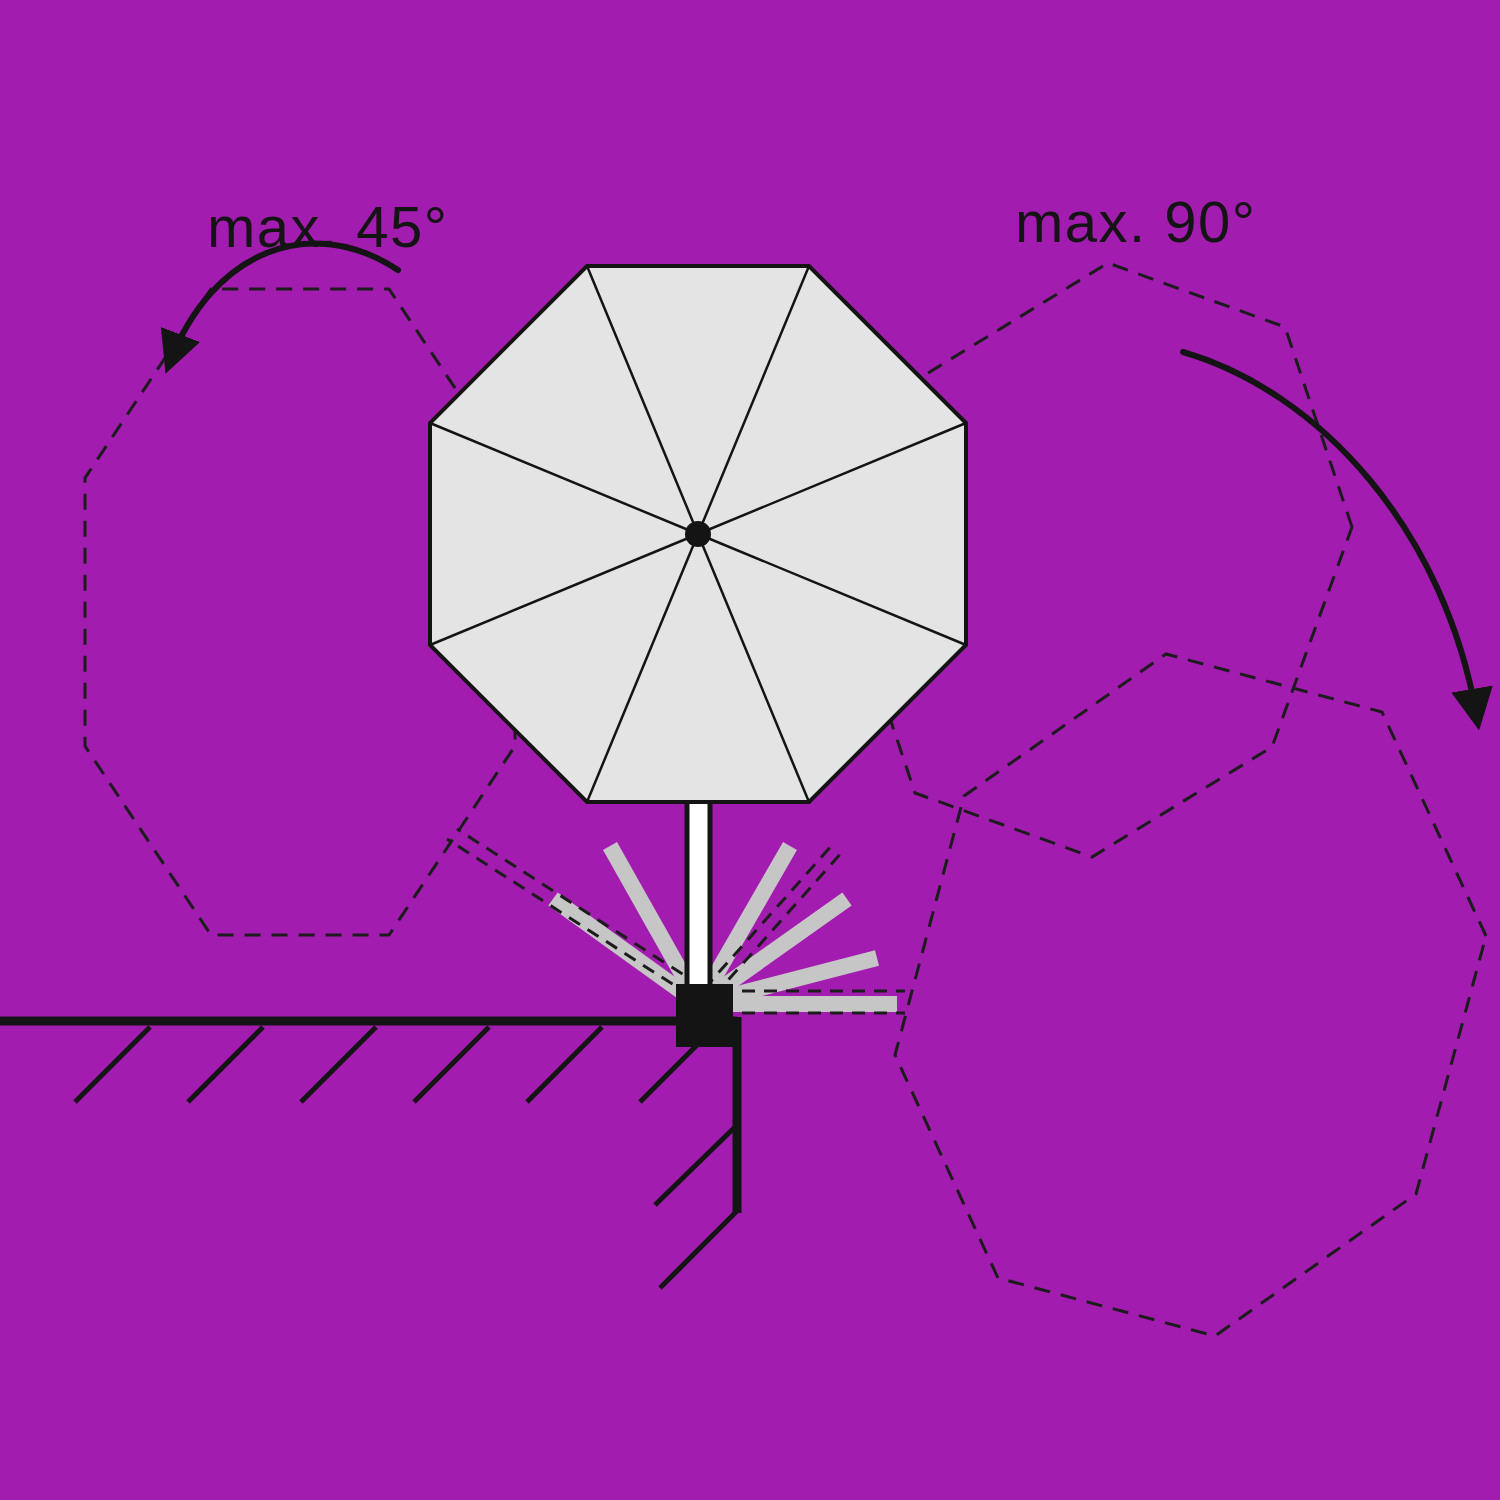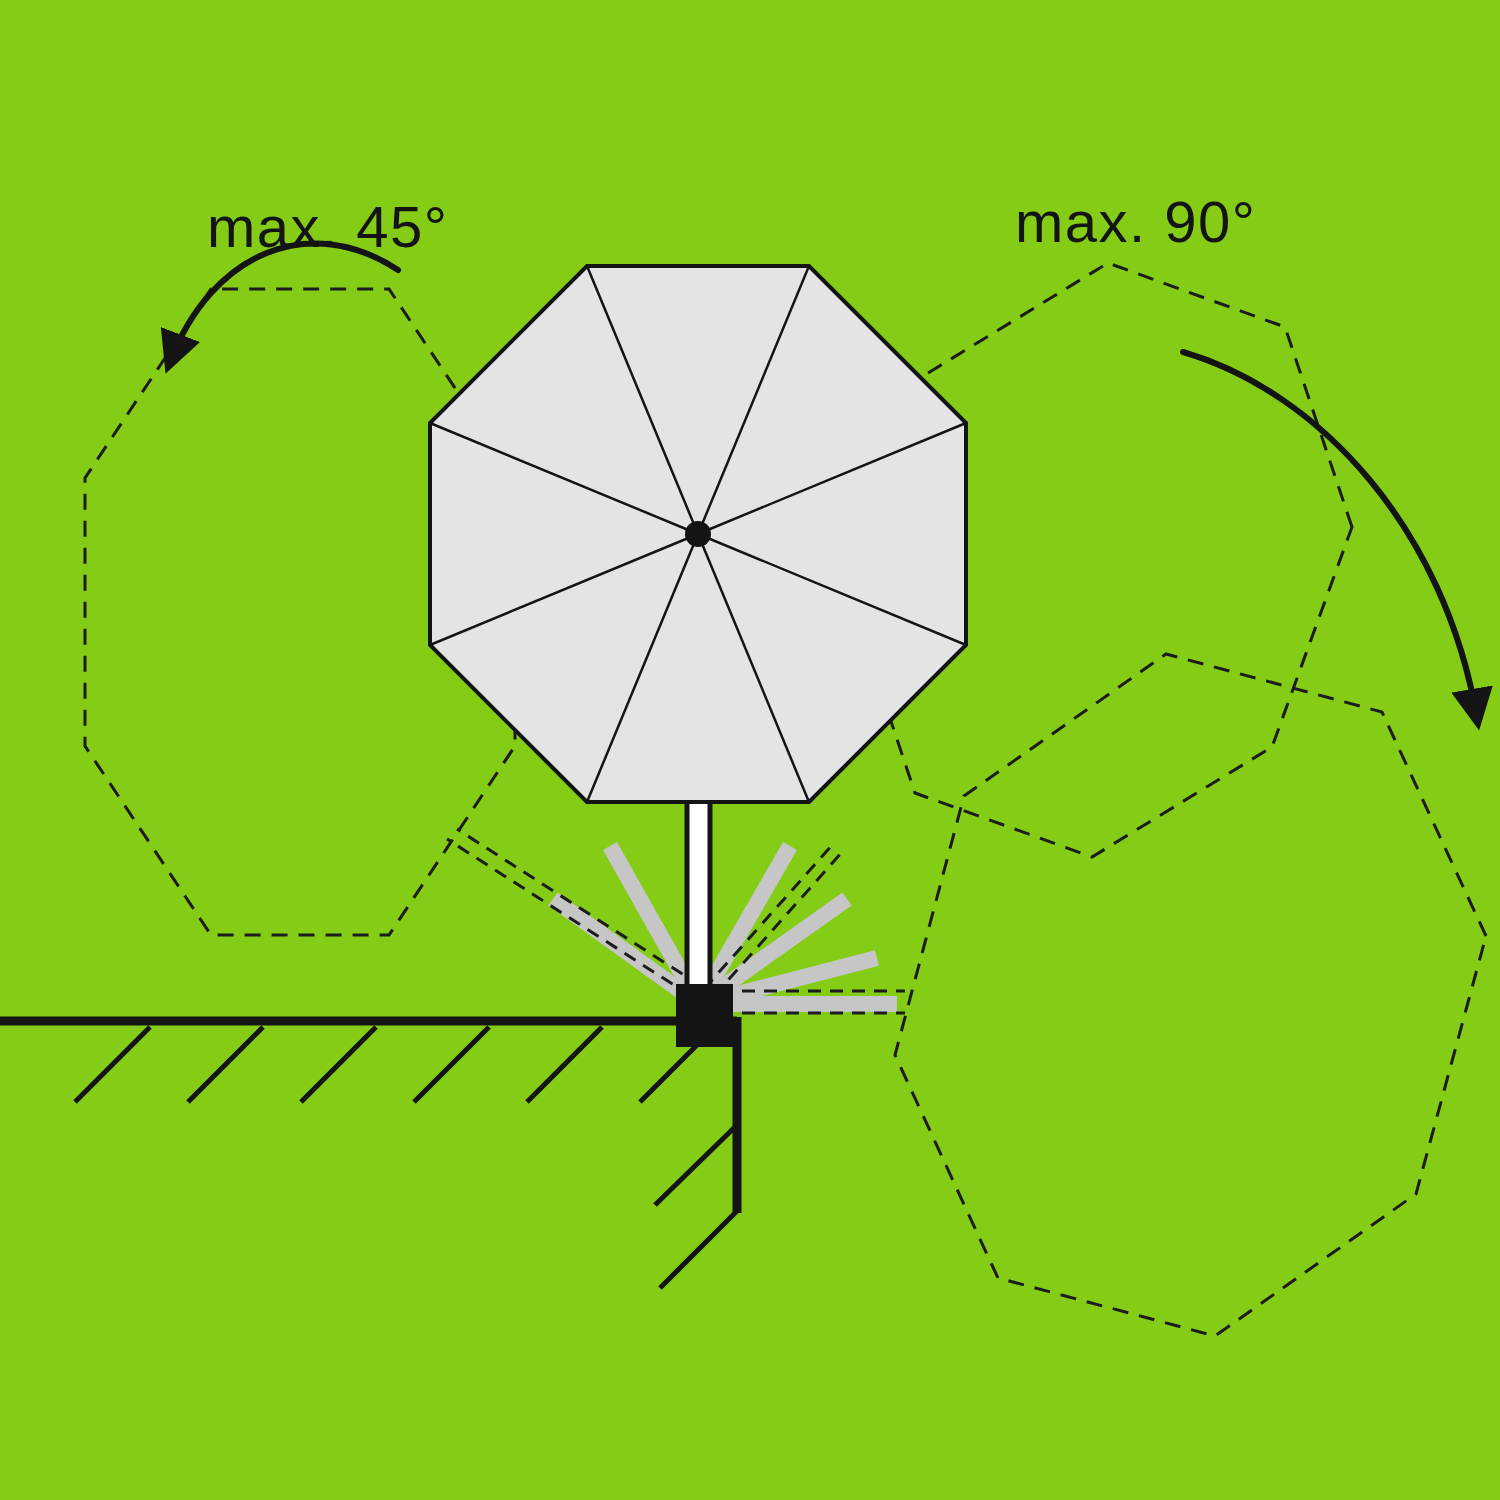--- a/index.html
+++ b/index.html
@@ -7,21 +7,21 @@
     padding: 0;
     background: #ffffff;
     width: 1500px;
     height: 1500px;
     overflow: hidden;
   }
   .stage {
     position: relative;
     width: 1500px;
     height: 1500px;
-    background: #84cc16;
+    background: #a21caf;
   }
   svg { display: block; }
   .diagram-label {
     font-family: "Liberation Sans", sans-serif;
     font-size: 58px;
     letter-spacing: 1.5px;
     fill: #141414;
   }
   .solid-line { stroke: #141414; fill: none; }
   .ghost { stroke: #1c1c1c; fill: none; stroke-width: 3; stroke-dasharray: 16 11; }

